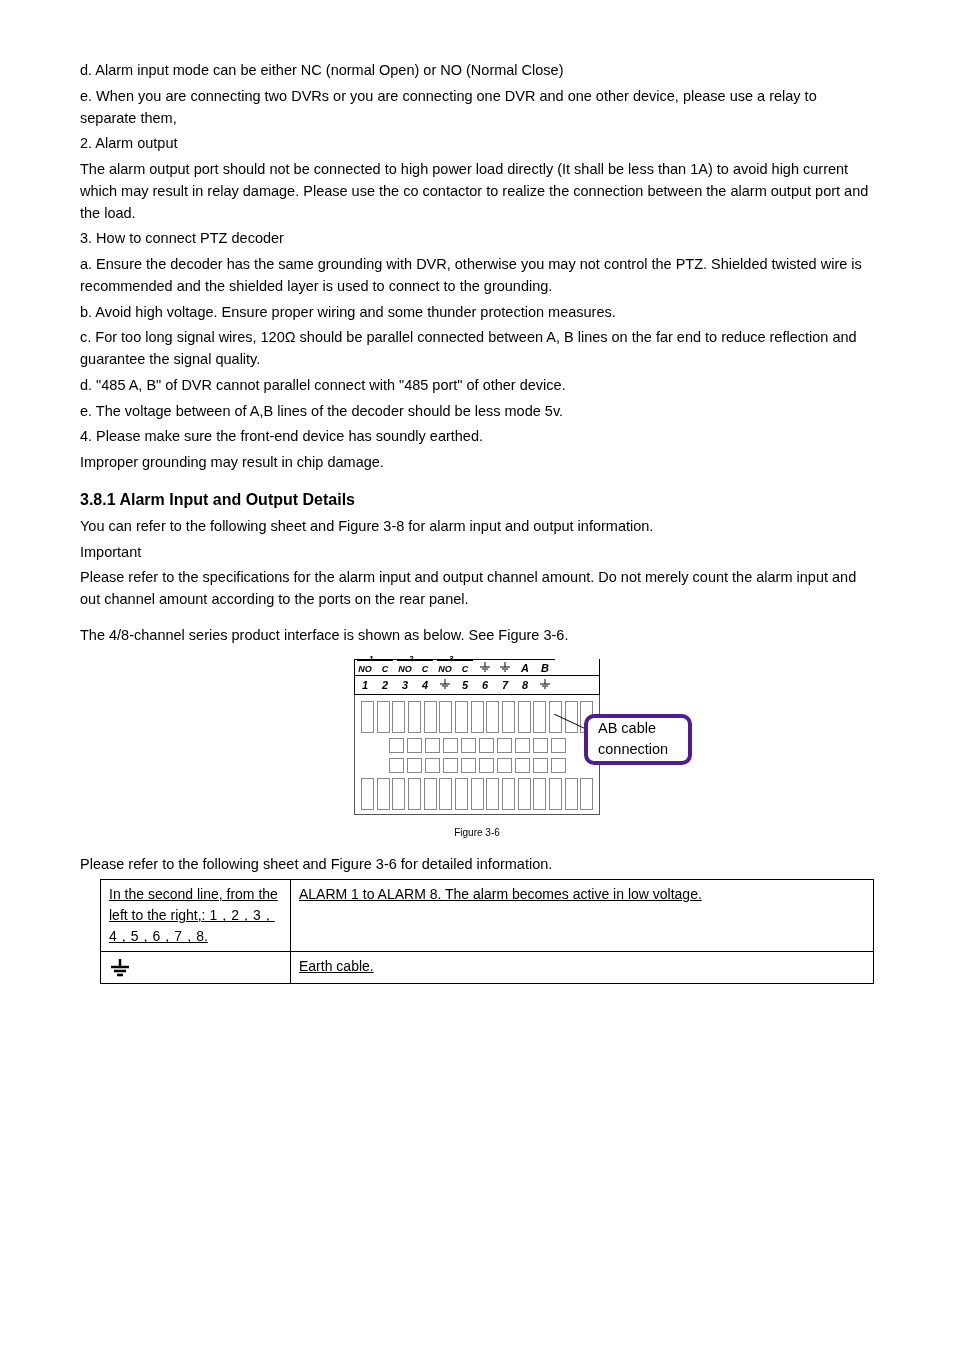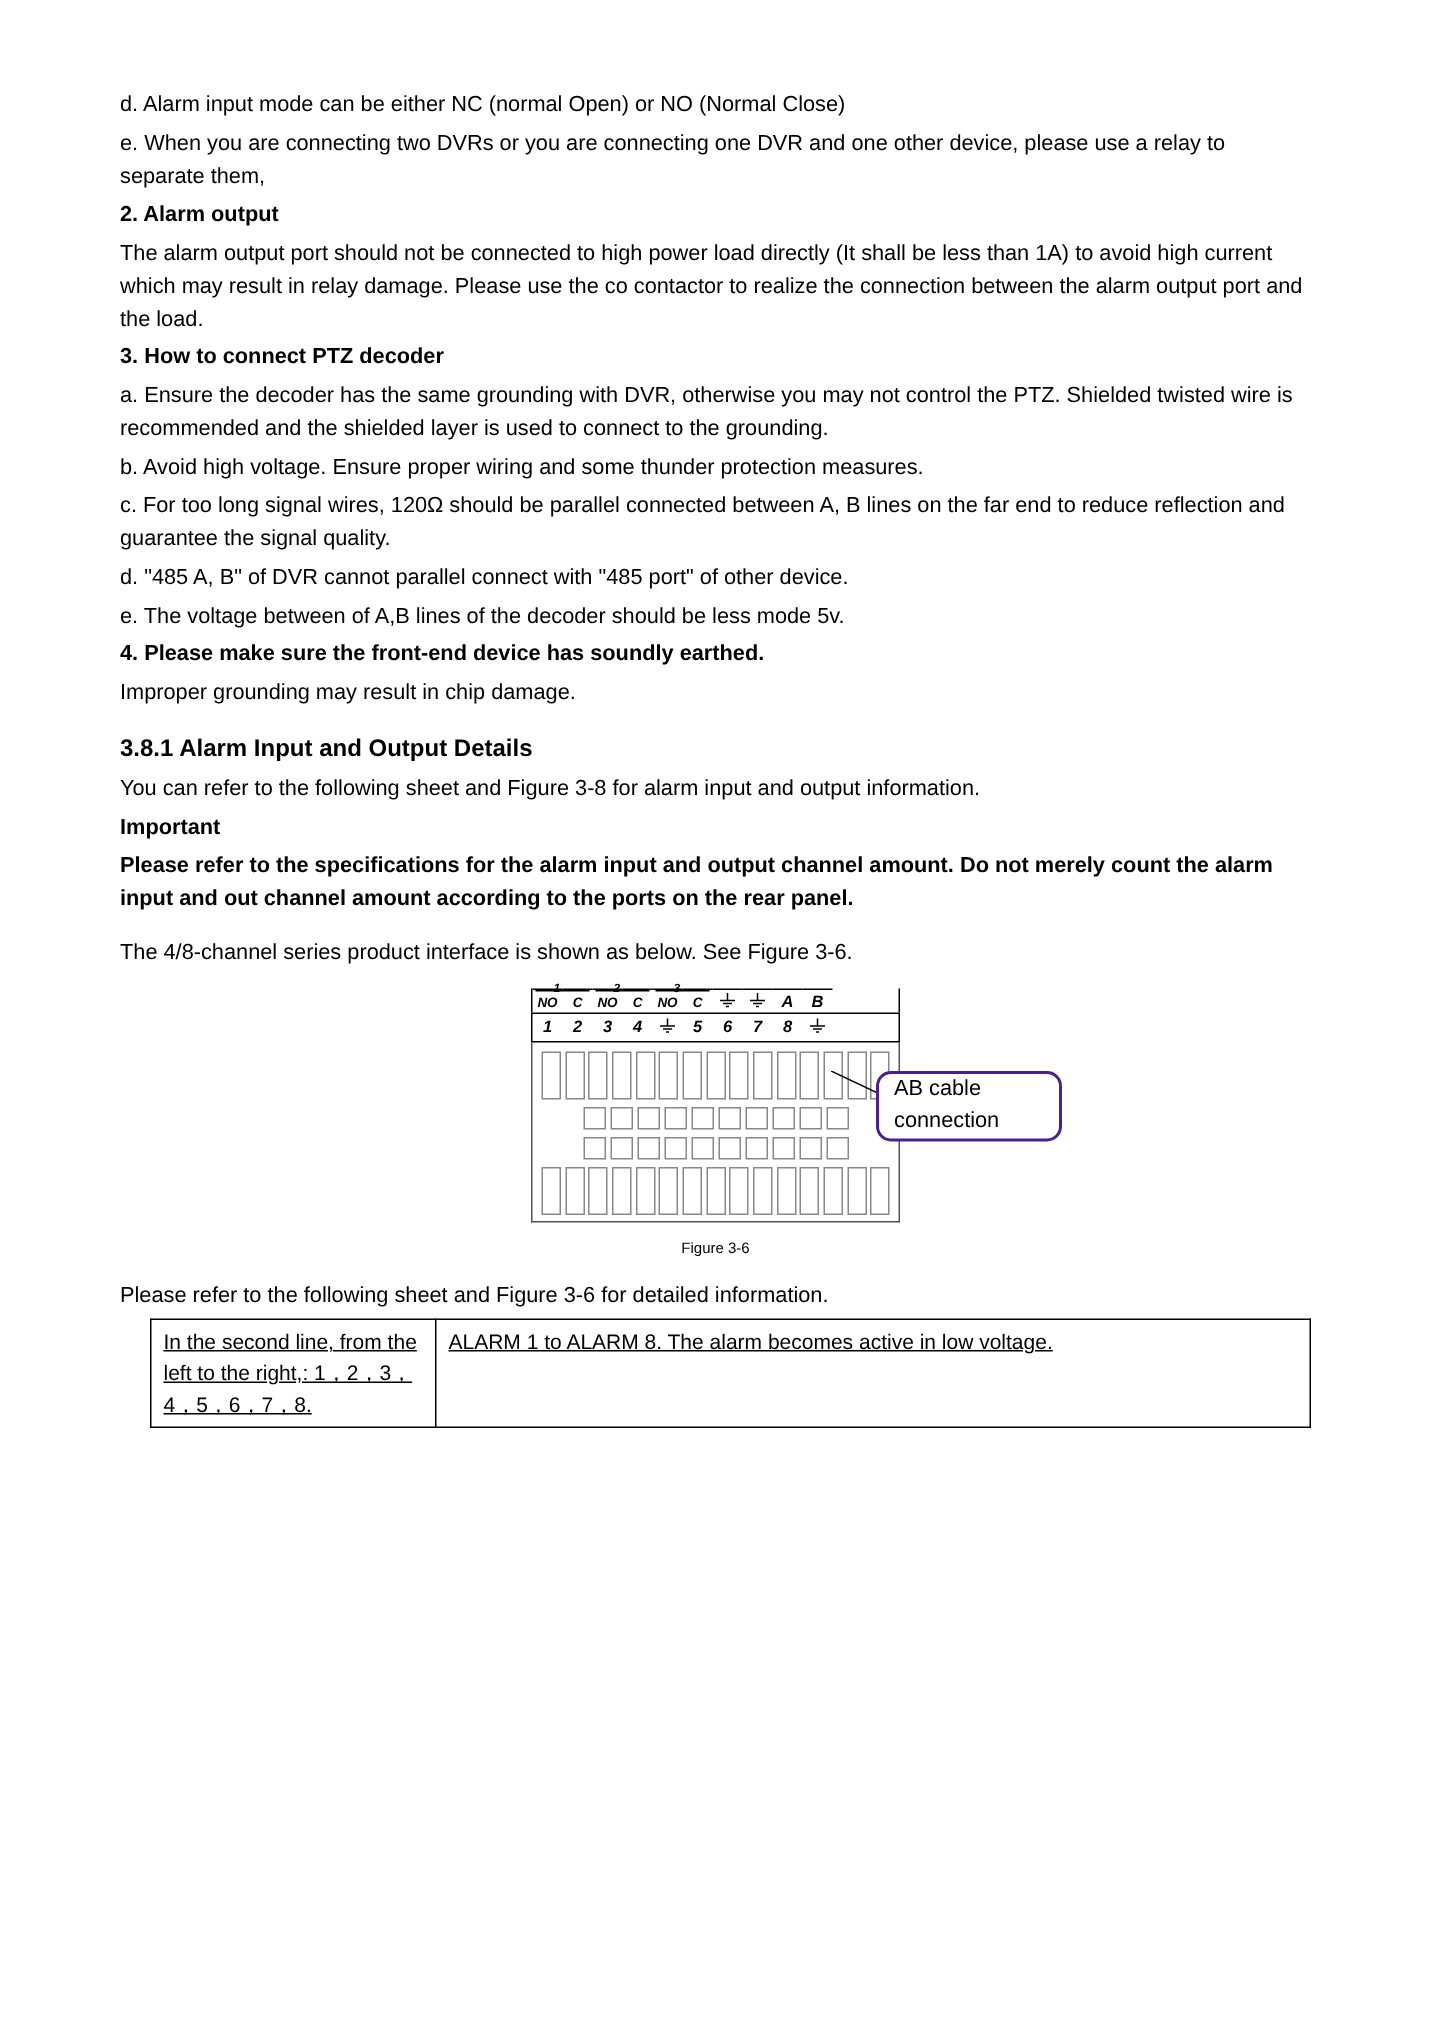--- a/index.html
+++ b/index.html
@@ -7,21 +7,21 @@
     margin: 0;
     padding: 60px 80px;
     font-family: Arial, "Helvetica", sans-serif;
     font-size: 14.5px;
     line-height: 1.5;
     color: #000;
     background: #fff;
     width: 954px;
   }
   p { margin: 0 0 4px 0; }
-  .bold { font-weight: bold; }
+  .bold { font-weight: normal; }
   h3.section {
     font-size: 16px;
     font-weight: bold;
     margin: 14px 0 4px 0;
   }
   .figure-wrap {
     display: flex;
     justify-content: center;
     margin: 12px 0 8px 0;
     position: relative;
@@ -61,22 +61,22 @@
     width:13px; height:32px; border:1px solid #888; background:#fff;
   }
   .term-tall.pair { margin-right:-1px; }
   .term-short {
     width:15px; height:15px; border:1px solid #888; background:#fff;
   }
   .callout {
     position:absolute;
     left: 230px;
     top: 55px;
-    width: 124px;
-    border:2px solid #4c1d95;
+    width: 108px;
+    border:4px solid #4c1d95;
     border-radius: 10px;
     padding: 0 10px;
     font-size: 14.5px;
     background:#fff;
   }
   .callout-line {
     position:absolute;
     left:200px; top:55px;
     width:34px; height:20px;
   }
@@ -273,14 +273,27 @@
 <p class="fig-caption">Figure 3-6</p>
 
 <p>Please refer to the following sheet and Figure 3-6 for detailed information.</p>
 
 <table class="info">
   <tbody>
       <tr>
     <td class="col1">In the second  line, from the left to the right,: 1，2，3，4，5，6，7，8.</td>
     <td>ALARM 1 to ALARM 8. The alarm becomes active in low voltage.</td>
   </tr>
+  <tr>
+    <td class="col1">
+      <span class="ground-icon">
+        <svg width="22" height="22" viewBox="0 0 22 22">
+          <line x1="11" y1="2" x2="11" y2="10" stroke="#000" stroke-width="2.5"></line>
+          <line x1="2" y1="10" x2="20" y2="10" stroke="#000" stroke-width="2.5"></line>
+          <line x1="5" y1="14" x2="17" y2="14" stroke="#000" stroke-width="2.5"></line>
+          <line x1="8" y1="18" x2="14" y2="18" stroke="#000" stroke-width="2.5"></line>
+        </svg>
+      </span>
+    </td>
+    <td>Earth cable.</td>
+  </tr>
 </tbody>
   </table>
 
 </body></html>

